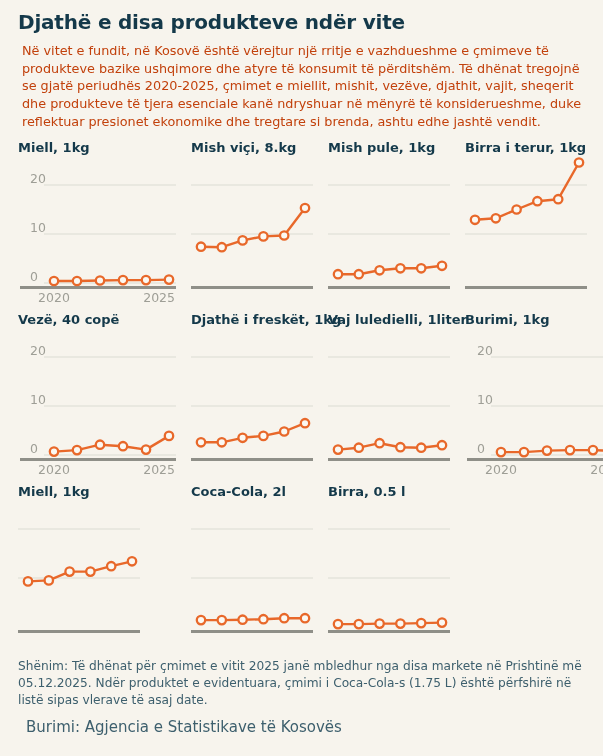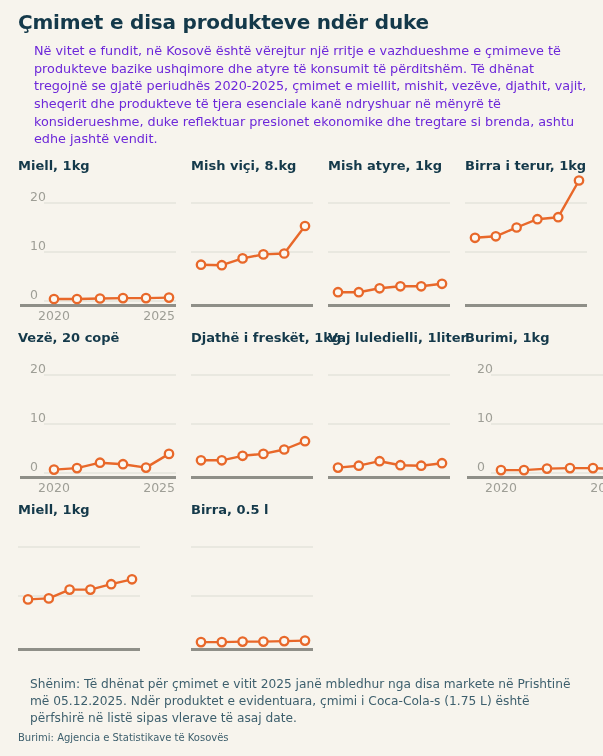--- a/index.html
+++ b/index.html
@@ -10,51 +10,51 @@
     overflow: hidden;
   }
   .page { padding: 8px 16px 6px 18px; box-sizing: border-box; }
   .page-title {
     font-size: 20px; font-weight: bold;
     color: #14394a; letter-spacing: -0.2px;
     margin: 2px 0 8px 0;
   }
   .intro {
     font-size: 12.8px; line-height: 1.38;
-    color: #6d28d9; margin: 0 0 10px 16px;
+    color: #c2410c; margin: 0 0 10px 4px;
   }
   .chart-grid {
     display: grid;
     grid-template-columns: 158px 122px 122px 122px;
     column-gap: 15px; row-gap: 6px;
     margin: 0;
   }
   .mini-chart { overflow: visible; }
   .chart-title {
     font-size: 13px; font-weight: bold;
     color: #14394a; margin: 0 0 1px 0; white-space: nowrap;
   }
   svg.chart-svg { display: block; }
   svg.chart-svg text {
     fill: #9e9e96; font-size: 12.5px;
     font-family: "DejaVu Sans", sans-serif;
   }
   .note {
     font-size: 12.2px; line-height: 1.4;
-    color: #3d5f6d; margin: 8px 0 5px 12px;
+    color: #3d5f6d; margin: 8px 0 5px 0;
   }
   .source {
-    font-size: 10px; color: #3d5f6d; margin: 0;
+    font-size: 15px; color: #3d5f6d; margin: 8px;
   }
 </style>
 </head>
 <body>
 
 <div class="page">
-  <h1 class="page-title">Çmimet e disa produkteve ndër duke</h1>
+  <h1 class="page-title">Djathë e disa produkteve ndër vite</h1>
   <p class="intro">Në vitet e fundit, në Kosovë është vërejtur një rritje e vazhdueshme e çmimeve të produkteve bazike ushqimore dhe atyre të konsumit të përditshëm. Të dhënat tregojnë se gjatë periudhës 2020-2025, çmimet e miellit, mishit, vezëve, djathit, vajit, sheqerit dhe produkteve të tjera esenciale kanë ndryshuar në mënyrë të konsiderueshme, duke reflektuar presionet ekonomike dhe tregtare si brenda, ashtu edhe jashtë vendit.</p>
   <div class="chart-grid">
       <div class="mini-chart">
         <div class="chart-title">Miell, 1kg</div>
         <svg width="158" height="150" viewBox="0 0 158 150" class="chart-svg">
           <line x1="26" y1="127" x2="158" y2="127" stroke="#dcdcd3" stroke-width="1.2"></line>
           <line x1="26" y1="78" x2="158" y2="78" stroke="#dcdcd3" stroke-width="1.2"></line>
           <line x1="26" y1="29" x2="158" y2="29" stroke="#dcdcd3" stroke-width="1.2"></line>
           <text x="12" y="125" text-anchor="start">0</text>
           <text x="12" y="76" text-anchor="start">10</text>
@@ -80,21 +80,21 @@
           <polyline points="10.0,90.7 30.8,91.2 51.6,84.4 72.4,80.4 93.2,79.5 114.0,52.0" fill="none" stroke="#e8682a" stroke-width="2.4" stroke-linejoin="round" stroke-linecap="round"></polyline>
           <circle cx="10.0" cy="90.7" r="4.2" fill="#fbf8f2" stroke="#e8682a" stroke-width="2.3"></circle>
           <circle cx="30.8" cy="91.2" r="4.2" fill="#fbf8f2" stroke="#e8682a" stroke-width="2.3"></circle>
           <circle cx="51.6" cy="84.4" r="4.2" fill="#fbf8f2" stroke="#e8682a" stroke-width="2.3"></circle>
           <circle cx="72.4" cy="80.4" r="4.2" fill="#fbf8f2" stroke="#e8682a" stroke-width="2.3"></circle>
           <circle cx="93.2" cy="79.5" r="4.2" fill="#fbf8f2" stroke="#e8682a" stroke-width="2.3"></circle>
           <circle cx="114.0" cy="52.0" r="4.2" fill="#fbf8f2" stroke="#e8682a" stroke-width="2.3"></circle>
         </svg>
       </div>
       <div class="mini-chart">
-        <div class="chart-title">Mish atyre, 1kg</div>
+        <div class="chart-title">Mish pule, 1kg</div>
         <svg width="122" height="150" viewBox="0 0 122 150" class="chart-svg">
           <line x1="0" y1="78" x2="122" y2="78" stroke="#dcdcd3" stroke-width="1.2"></line>
           <line x1="0" y1="29" x2="122" y2="29" stroke="#dcdcd3" stroke-width="1.2"></line>
           <line x1="0" y1="131.5" x2="122" y2="131.5" stroke="#8f8f88" stroke-width="2.8"></line>
           <polyline points="10.0,118.2 30.8,118.2 51.6,114.3 72.4,112.3 93.2,112.3 114.0,109.8" fill="none" stroke="#e8682a" stroke-width="2.4" stroke-linejoin="round" stroke-linecap="round"></polyline>
           <circle cx="10.0" cy="118.2" r="4.2" fill="#fbf8f2" stroke="#e8682a" stroke-width="2.3"></circle>
           <circle cx="30.8" cy="118.2" r="4.2" fill="#fbf8f2" stroke="#e8682a" stroke-width="2.3"></circle>
           <circle cx="51.6" cy="114.3" r="4.2" fill="#fbf8f2" stroke="#e8682a" stroke-width="2.3"></circle>
           <circle cx="72.4" cy="112.3" r="4.2" fill="#fbf8f2" stroke="#e8682a" stroke-width="2.3"></circle>
           <circle cx="93.2" cy="112.3" r="4.2" fill="#fbf8f2" stroke="#e8682a" stroke-width="2.3"></circle>
@@ -110,21 +110,21 @@
           <polyline points="10.0,63.8 30.8,62.3 51.6,53.5 72.4,45.2 93.2,43.2 114.0,6.5" fill="none" stroke="#e8682a" stroke-width="2.4" stroke-linejoin="round" stroke-linecap="round"></polyline>
           <circle cx="10.0" cy="63.8" r="4.2" fill="#fbf8f2" stroke="#e8682a" stroke-width="2.3"></circle>
           <circle cx="30.8" cy="62.3" r="4.2" fill="#fbf8f2" stroke="#e8682a" stroke-width="2.3"></circle>
           <circle cx="51.6" cy="53.5" r="4.2" fill="#fbf8f2" stroke="#e8682a" stroke-width="2.3"></circle>
           <circle cx="72.4" cy="45.2" r="4.2" fill="#fbf8f2" stroke="#e8682a" stroke-width="2.3"></circle>
           <circle cx="93.2" cy="43.2" r="4.2" fill="#fbf8f2" stroke="#e8682a" stroke-width="2.3"></circle>
           <circle cx="114.0" cy="6.5" r="4.2" fill="#fbf8f2" stroke="#e8682a" stroke-width="2.3"></circle>
         </svg>
       </div>
       <div class="mini-chart">
-        <div class="chart-title">Vezë, 20 copë</div>
+        <div class="chart-title">Vezë, 40 copë</div>
         <svg width="158" height="150" viewBox="0 0 158 150" class="chart-svg">
           <line x1="26" y1="127" x2="158" y2="127" stroke="#dcdcd3" stroke-width="1.2"></line>
           <line x1="26" y1="78" x2="158" y2="78" stroke="#dcdcd3" stroke-width="1.2"></line>
           <line x1="26" y1="29" x2="158" y2="29" stroke="#dcdcd3" stroke-width="1.2"></line>
           <text x="12" y="125" text-anchor="start">0</text>
           <text x="12" y="76" text-anchor="start">10</text>
           <text x="12" y="27" text-anchor="start">20</text>
           <line x1="2" y1="131.5" x2="158" y2="131.5" stroke="#8f8f88" stroke-width="2.8"></line>
           <polyline points="36.0,123.6 59.0,122.1 82.0,116.7 105.0,118.2 128.0,121.6 151.0,107.9" fill="none" stroke="#e8682a" stroke-width="2.4" stroke-linejoin="round" stroke-linecap="round"></polyline>
           <circle cx="36.0" cy="123.6" r="4.2" fill="#fbf8f2" stroke="#e8682a" stroke-width="2.3"></circle>
@@ -197,20 +197,35 @@
           <polyline points="10.0,81.4 30.8,80.4 51.6,71.6 72.4,71.6 93.2,66.2 114.0,61.3" fill="none" stroke="#e8682a" stroke-width="2.4" stroke-linejoin="round" stroke-linecap="round"></polyline>
           <circle cx="10.0" cy="81.4" r="4.2" fill="#fbf8f2" stroke="#e8682a" stroke-width="2.3"></circle>
           <circle cx="30.8" cy="80.4" r="4.2" fill="#fbf8f2" stroke="#e8682a" stroke-width="2.3"></circle>
           <circle cx="51.6" cy="71.6" r="4.2" fill="#fbf8f2" stroke="#e8682a" stroke-width="2.3"></circle>
           <circle cx="72.4" cy="71.6" r="4.2" fill="#fbf8f2" stroke="#e8682a" stroke-width="2.3"></circle>
           <circle cx="93.2" cy="66.2" r="4.2" fill="#fbf8f2" stroke="#e8682a" stroke-width="2.3"></circle>
           <circle cx="114.0" cy="61.3" r="4.2" fill="#fbf8f2" stroke="#e8682a" stroke-width="2.3"></circle>
         </svg>
       </div>
       <div class="mini-chart">
+        <div class="chart-title">Coca-Cola, 2l</div>
+        <svg width="122" height="150" viewBox="0 0 122 150" class="chart-svg">
+          <line x1="0" y1="78" x2="122" y2="78" stroke="#dcdcd3" stroke-width="1.2"></line>
+          <line x1="0" y1="29" x2="122" y2="29" stroke="#dcdcd3" stroke-width="1.2"></line>
+          <line x1="0" y1="131.5" x2="122" y2="131.5" stroke="#8f8f88" stroke-width="2.8"></line>
+          <polyline points="10.0,120.1 30.8,120.1 51.6,119.7 72.4,119.2 93.2,118.2 114.0,118.2" fill="none" stroke="#e8682a" stroke-width="2.4" stroke-linejoin="round" stroke-linecap="round"></polyline>
+          <circle cx="10.0" cy="120.1" r="4.2" fill="#fbf8f2" stroke="#e8682a" stroke-width="2.3"></circle>
+          <circle cx="30.8" cy="120.1" r="4.2" fill="#fbf8f2" stroke="#e8682a" stroke-width="2.3"></circle>
+          <circle cx="51.6" cy="119.7" r="4.2" fill="#fbf8f2" stroke="#e8682a" stroke-width="2.3"></circle>
+          <circle cx="72.4" cy="119.2" r="4.2" fill="#fbf8f2" stroke="#e8682a" stroke-width="2.3"></circle>
+          <circle cx="93.2" cy="118.2" r="4.2" fill="#fbf8f2" stroke="#e8682a" stroke-width="2.3"></circle>
+          <circle cx="114.0" cy="118.2" r="4.2" fill="#fbf8f2" stroke="#e8682a" stroke-width="2.3"></circle>
+        </svg>
+      </div>
+      <div class="mini-chart">
         <div class="chart-title">Birra, 0.5 l</div>
         <svg width="122" height="150" viewBox="0 0 122 150" class="chart-svg">
           <line x1="0" y1="78" x2="122" y2="78" stroke="#dcdcd3" stroke-width="1.2"></line>
           <line x1="0" y1="29" x2="122" y2="29" stroke="#dcdcd3" stroke-width="1.2"></line>
           <line x1="0" y1="131.5" x2="122" y2="131.5" stroke="#8f8f88" stroke-width="2.8"></line>
           <polyline points="10.0,124.1 30.8,124.1 51.6,123.6 72.4,123.6 93.2,123.1 114.0,122.6" fill="none" stroke="#e8682a" stroke-width="2.4" stroke-linejoin="round" stroke-linecap="round"></polyline>
           <circle cx="10.0" cy="124.1" r="4.2" fill="#fbf8f2" stroke="#e8682a" stroke-width="2.3"></circle>
           <circle cx="30.8" cy="124.1" r="4.2" fill="#fbf8f2" stroke="#e8682a" stroke-width="2.3"></circle>
           <circle cx="51.6" cy="123.6" r="4.2" fill="#fbf8f2" stroke="#e8682a" stroke-width="2.3"></circle>
           <circle cx="72.4" cy="123.6" r="4.2" fill="#fbf8f2" stroke="#e8682a" stroke-width="2.3"></circle>

